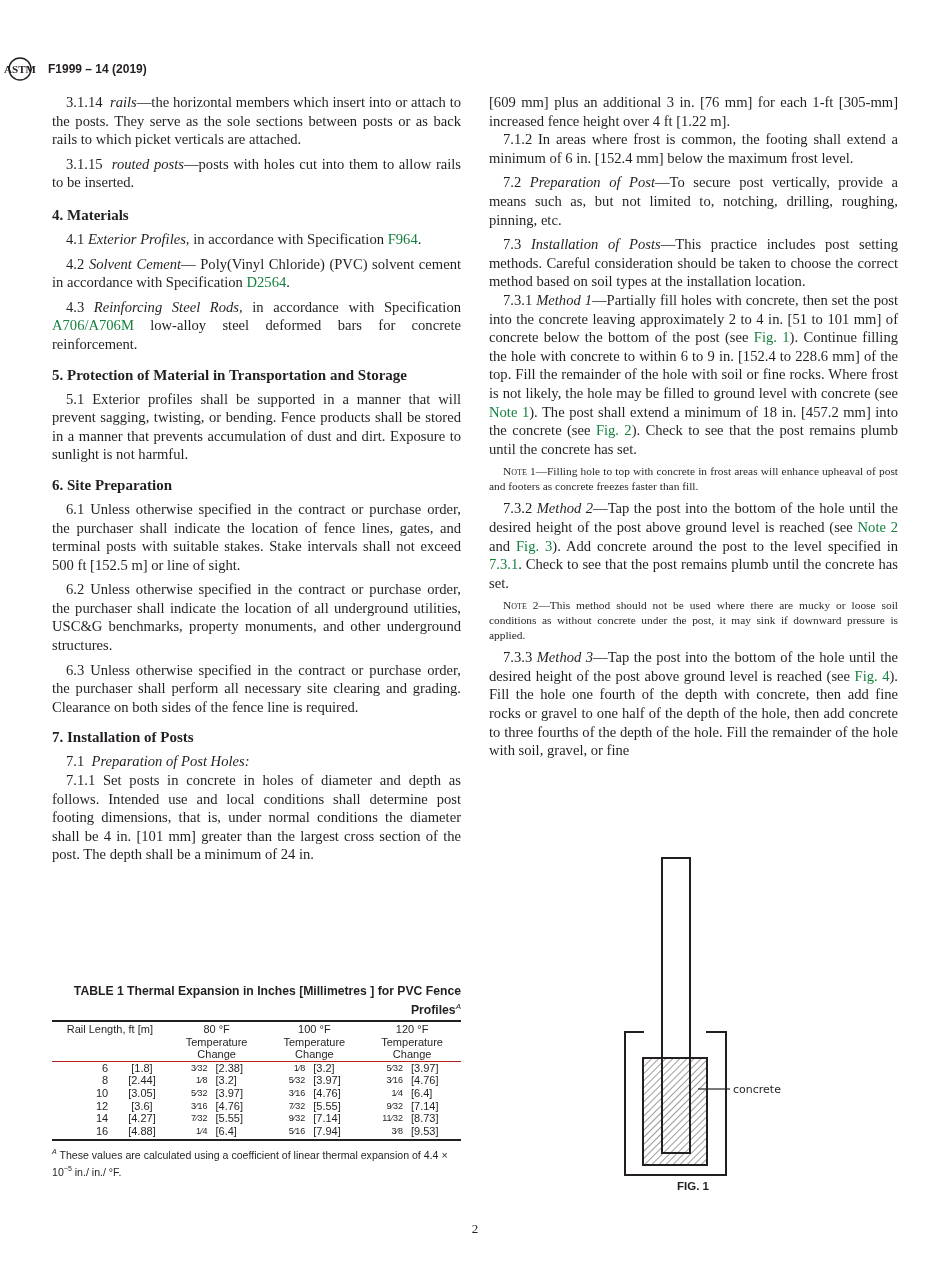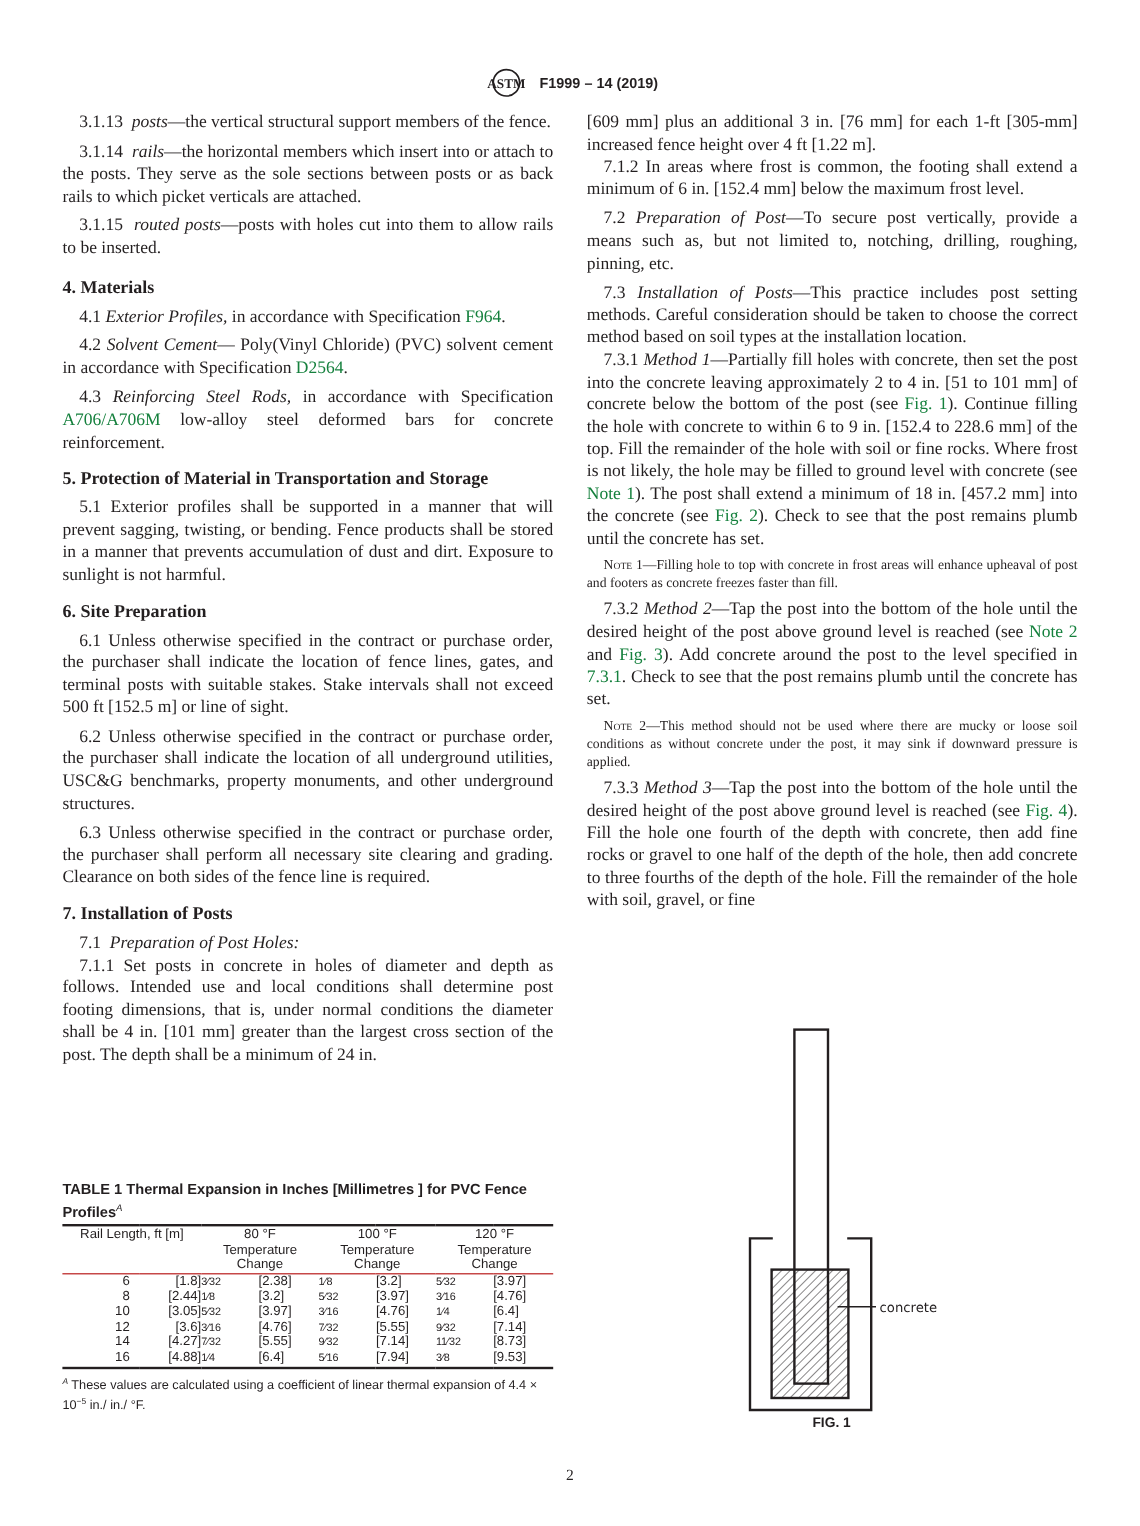--- a/index.html
+++ b/index.html
@@ -1,66 +1,65 @@
 <!DOCTYPE html>
 <html><head>
 <meta charset="utf-8">
 <style>
   html, body { margin:0; padding:0; background:#fff; }
   body { width:950px; height:1272px; position:relative; overflow:hidden; color:#231f20;
          font-family:"Liberation Serif","DejaVu Serif",serif; }
-  .header { position:absolute; top:56px; left:0; width:950px; text-align:center; }
+  .header { position:absolute; top:56px; left:0; width:950px; }
   .header .logo { display:inline-block; vertical-align:middle; width:40px; height:26px; margin-right:4px; }
   .header .title { display:inline-block; vertical-align:middle; font-family:Liberation Sans, sans-serif;
                    font-weight:bold; font-size:12px; }
   .col { position:absolute; top:93px; width:409px; font-size:14.6px; line-height:18.6px; }
   .col.left { left:52px; }
   .col.right { left:489px; }
   p { margin:0 0 6px 0; text-align:justify; text-indent:14px; }
   p.noind { text-indent:0; }
   p.tight { margin-bottom:0; }
   h2 { font-size:15px; font-weight:bold; margin:12px 0 6px 0; line-height:18px; }
   h2:first-child { margin-top:0; }
   em { font-style:italic; }
   a.ref { color:#15803d; text-decoration:none; }
   .note { font-size:11.4px; line-height:14.6px; text-indent:14px; margin:6px 0 6px 0; text-align:justify; }
   .note .sc { font-variant:small-caps; }
   .tbl { position:absolute; left:52px; top:984px; width:409px; font-family:"Liberation Sans",sans-serif; }
-  .tbl .cap { text-align:left; font-weight:bold; font-size:12.2px; line-height:15px; }
+  .tbl .cap { text-align:right; font-weight:bold; font-size:12.2px; line-height:15px; }
   .tbl .cap sup { font-style:italic; font-weight:normal; font-size:8px; }
   table { width:100%; border-collapse:collapse; font-size:11px; line-height:12.6px; margin-top:2px; }
   thead th { font-weight:normal; text-align:center; vertical-align:top; padding:1px 0 0 0; }
   thead tr { border-top:2px solid #231f20; border-bottom:1px solid #b91c1c; }
   tbody tr:last-child td { padding-bottom:2px; }
   tbody { border-bottom:2px solid #231f20; }
   td { padding:0; }
   td.n { text-align:right; width:48px; padding-right:8px; }
-  td.m { text-align:right; width:44px; }
-  td.f { padding-right:8px; font-size:9px; }
+  td.m { text-align:center; width:44px; }
+  td.f { text-align:right; padding-right:8px; font-size:9px; }
   td.v { text-align:left; width:50px;margin-left:16px; }
   .foot { font-size:10.6px; line-height:13px; margin-top:4px; }
   .foot sup { font-size:7px; }
   .fig { position:absolute; left:600px; top:855px; width:200px; height:340px; }
   .figcap { position:absolute; left:677px; top:1180px; font-family:"Liberation Sans",sans-serif;
             font-weight:bold; font-size:11.5px; }
   .pageno { position:absolute; top:1221px; width:950px; text-align:center; font-size:13px; }
 </style>
 </head>
 <body>
 
 <div class="header">
   <svg class="logo" viewBox="0 0 40 26">
     <circle cx="20" cy="13" r="11" fill="none" stroke="#231f20" stroke-width="1.4"></circle>
     <text x="20" y="17" text-anchor="middle" font-family="Liberation Serif, serif" font-size="11" font-weight="bold" fill="#231f20">ASTM</text>
   </svg>
   <span class="title">F1999 – 14 (2019)</span>
 </div>
 
 <div class="col left">
-  <p><span>3.1.13</span>&nbsp; <em>posts</em><span>—the vertical structural support members of the fence.</span></p>
   <p><span>3.1.14</span>&nbsp; <em>rails</em><span>—the horizontal members which insert into or attach to the posts. They serve as the sole sections between posts or as back rails to which picket verticals are attached.</span></p>
   <p style="margin-bottom:14px"><span>3.1.15</span>&nbsp; <em>routed posts</em><span>—posts with holes cut into them to allow rails to be inserted.</span></p>
 
   <h2>4.  Materials</h2>
   <p><span>4.1</span> <em>Exterior Profiles,</em><span> in accordance with Specification </span><a class="ref">F964</a><span>.</span></p>
   <p><span>4.2</span> <em>Solvent Cement</em><span>— Poly(Vinyl Chloride) (PVC) solvent cement in accordance with Specification </span><a class="ref">D2564</a><span>.</span></p>
   <p><span>4.3</span> <em>Reinforcing Steel Rods,</em><span> in accordance with Specification </span><a class="ref">A706/A706M</a><span> low-alloy steel deformed bars for concrete reinforcement.</span></p>
 
   <h2>5.  Protection of Material in Transportation and Storage</h2>
   <p>5.1  Exterior profiles shall be supported in a manner that will prevent sagging, twisting, or bending. Fence products shall be stored in a manner that prevents accumulation of dust and dirt. Exposure to sunlight is not harmful.</p>

